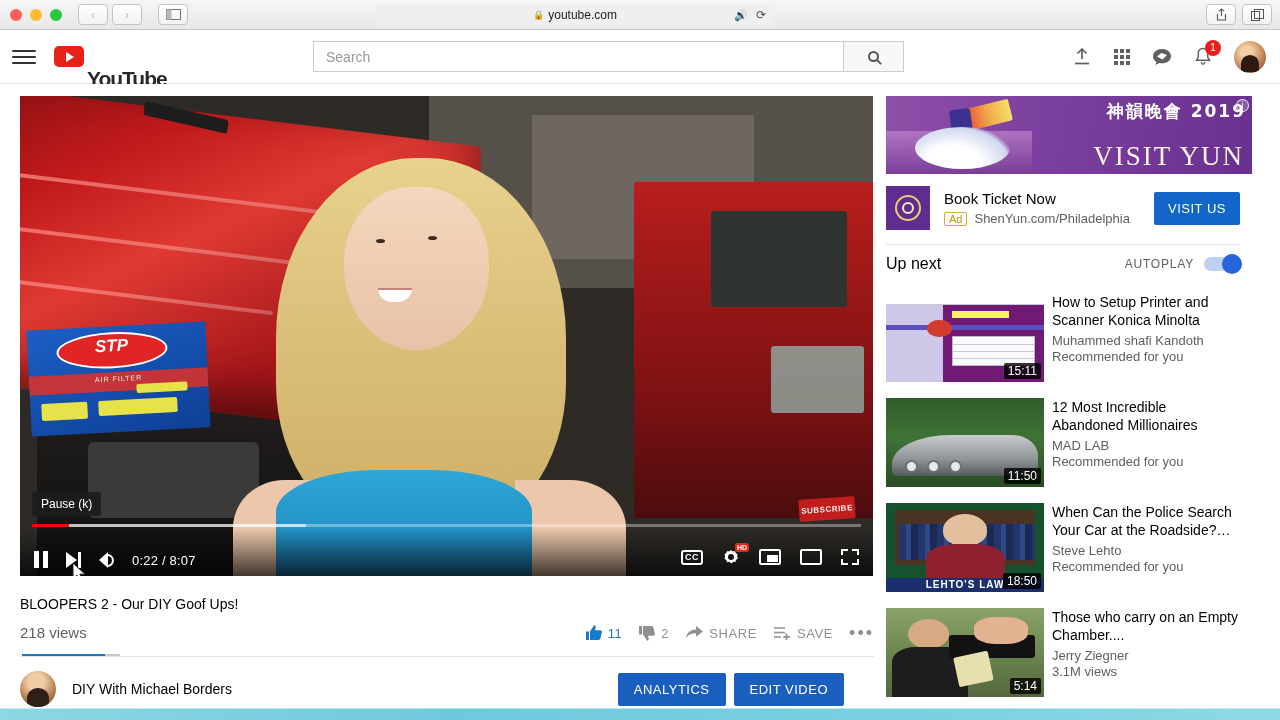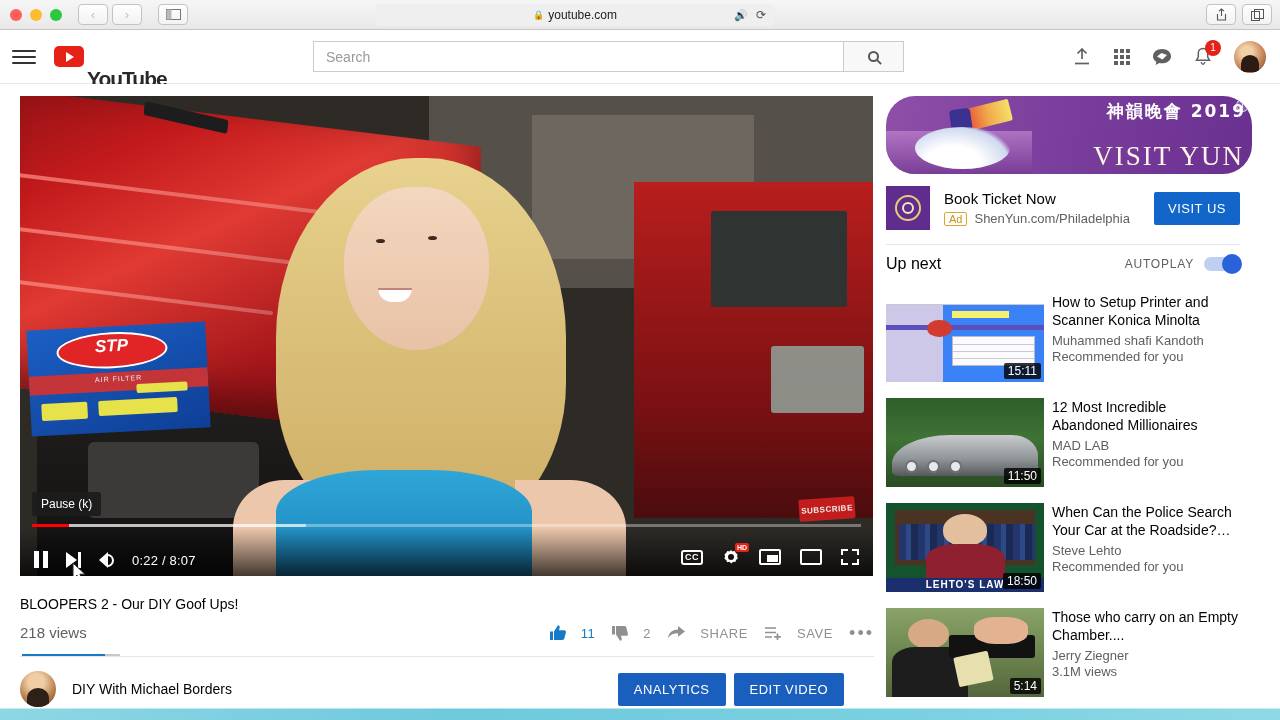--- a/index.html
+++ b/index.html
@@ -202,39 +202,38 @@
   .fs-ic i:nth-child(1) { left: 0; top: 0; border-right: none; border-bottom: none; }
   .fs-ic i:nth-child(2) { right: 0; top: 0; border-left: none; border-bottom: none; }
   .fs-ic i:nth-child(3) { left: 0; bottom: 0; border-right: none; border-top: none; }
   .fs-ic i:nth-child(4) { right: 0; bottom: 0; border-left: none; border-top: none; }
 
   
   .video-title { font-size: 14px; color: #030303; margin: 20px 0 0 0; font-weight: 400; }
   .meta-row { display: flex; align-items: flex-start; justify-content: space-between; margin-top: 12px; position: relative; }
   .views { font-size: 15px; color: #606060; }
   .actions { display: flex; align-items: center; gap: 16px; margin-right: 0; }
-  .act { display: flex; align-items: center; gap: 14px; color: #909090; font-size: 13px; font-weight: 500; letter-spacing: .6px; cursor: pointer; padding-bottom: 14px; }
+  .act { display: flex; align-items: center; gap: 5px; color: #909090; font-size: 13px; font-weight: 500; letter-spacing: .6px; cursor: pointer; padding-bottom: 14px; }
   .act.liked { color: #167ac6; }
   .rate-bar { position: absolute; left: 2px; bottom: 0; width: 98px; height: 2px; background: #c8c8c8; }
   .rate-bar i { display: block; height: 2px; background: #167ac6; }
   .dots-ic { letter-spacing: 2px; font-size: 18px; line-height: 10px; color: #909090; }
   .divider { height: 1px; background: #e5e5e5; margin-top: 0; }
   .channel-row { display: flex; align-items: center; padding: 14px 0 0 0; position: relative; }
   .ch-avatar { width: 36px; height: 36px; border-radius: 50%; overflow: hidden; margin-right: 16px;
     background: radial-gradient(circle at 45% 30%, #f0cda5 25%, #b9804f 60%, #5d3320 100%); position: relative; }
   .ch-avatar::after { content: ""; position: absolute; left: 20%; top: 48%; width: 60%; height: 55%; background: #2f2017; border-radius: 50% 50% 0 0; }
   .ch-name { font-size: 14px; color: #030303; font-weight: 500; }
   .ch-buttons { position: absolute; right: 30px; display: flex; gap: 8px; }
   .blue-btn { background: #1a5fbd; color: #fff; font-size: 13px; font-weight: 500; padding: 9px 16px; border-radius: 2px; letter-spacing: .5px; cursor: pointer; }
 
   
   .ad-banner {
     width: 366px; height: 78px; position: relative; overflow: hidden;
     background: linear-gradient(100deg, #8e4fa8 0%, #7b3f9d 45%, #6a3090 100%);
-    border-radius: 29px;
   }
   .ad-hills { position: absolute; left: 0; bottom: 0; width: 40%; height: 55%; background: linear-gradient(180deg, rgba(190,130,205,.75), rgba(120,60,150,.9)); }
   .ad-dancer {
     position: absolute; left: 8%; top: 12%; width: 26%; height: 82%;
   }
   .ad-skirt { position: absolute; left: 0; bottom: 0; width: 100%; height: 66%; background: radial-gradient(ellipse at 40% 90%, #ffffff 35%, #cfd8ef 70%, rgba(255,255,255,0) 78%); border-radius: 50%; }
   .ad-body { position: absolute; left: 38%; top: 6%; width: 22%; height: 50%; background: #3b3191; border-radius: 4px; transform: rotate(-8deg); }
   .ad-ribbon { position: absolute; left: 52%; top: -2%; width: 48%; height: 34%; background: linear-gradient(90deg, #e84b3a, #f0a94b, #f5e06a); transform: rotate(-14deg); border-radius: 2px; }
   .ad-cn { position: absolute; right: 6px; top: 4px; color: #fff; font-size: 17px; font-weight: bold; letter-spacing: 2px; font-family: "DejaVu Sans", sans-serif; }
   .ad-en { position: absolute; right: 8px; bottom: 2px; color: #fdf6e8; font-size: 27px; letter-spacing: 2px; font-family: "Liberation Serif", serif; }
@@ -256,21 +255,21 @@
   .toggle .knob { position: absolute; right: -2px; top: -3px; width: 20px; height: 20px; background: #2962d9; border-radius: 50%; }
   .sug { display: flex; gap: 8px; padding: 8px 0; cursor: pointer; }
   .thumb { width: 158px; height: 89px; position: relative; flex: none; overflow: hidden; background: #222; }
   .dur { position: absolute; right: 3px; bottom: 3px; background: rgba(0,0,0,.8); color: #fff; font-size: 12px; font-weight: 500; padding: 1px 4px; border-radius: 2px; }
   .sug-meta { flex: 1; min-width: 0; }
   .sug-title { font-size: 14px; font-weight: 500; color: #030303; line-height: 18px; max-height: 36px; overflow: hidden; }
   .sug-ch { font-size: 13px; color: #606060; margin-top: 4px; }
   .sug-views { font-size: 13px; color: #606060; margin-top: 1px; }
 
   
-  .t1 { background: #3b82f6; }
+  .t1 { background: #701a75; }
   .t1 .bar-top { position: absolute; left: 0; top: 0; width: 100%; height: 14%; background: #fff; border-bottom: 1px solid #c7c7d5; }
   .t1 .side { position: absolute; left: 0; top: 14%; width: 36%; height: 86%; background: #cdc8e8; }
   .t1 .strip { position: absolute; left: 0; top: 36%; width: 100%; height: 6%; background: #5b4fbe; }
   .t1 .yellow { position: absolute; left: 42%; top: 20%; width: 36%; height: 8%; background: #f7f06a; }
   .t1 .tbl { position: absolute; left: 42%; top: 48%; width: 52%; height: 34%; background: #fbfbfd; border: 1px solid #b9b9cb; }
   .t1 .tbl i { position: absolute; left: 0; width: 100%; height: 1px; background: #c9c9d8; }
   .t1 .redblob { position: absolute; left: 26%; top: 30%; width: 16%; height: 20%; background: #d23b2f; border-radius: 50%; }
   .t2 { background: linear-gradient(180deg, #2f5d2a 0%, #3f7336 45%, #2a4a24 100%); }
   .t2 .car { position: absolute; left: 4%; top: 42%; width: 92%; height: 46%; background: linear-gradient(180deg, #c8cbcd, #8e9396 60%, #55595c); border-radius: 40% 18% 6% 6% / 70% 50% 10% 10%; }
   .t2 .lamp { position: absolute; bottom: 16%; width: 13px; height: 13px; background: #e7eaec; border-radius: 50%; border: 2px solid #6d7275; }

